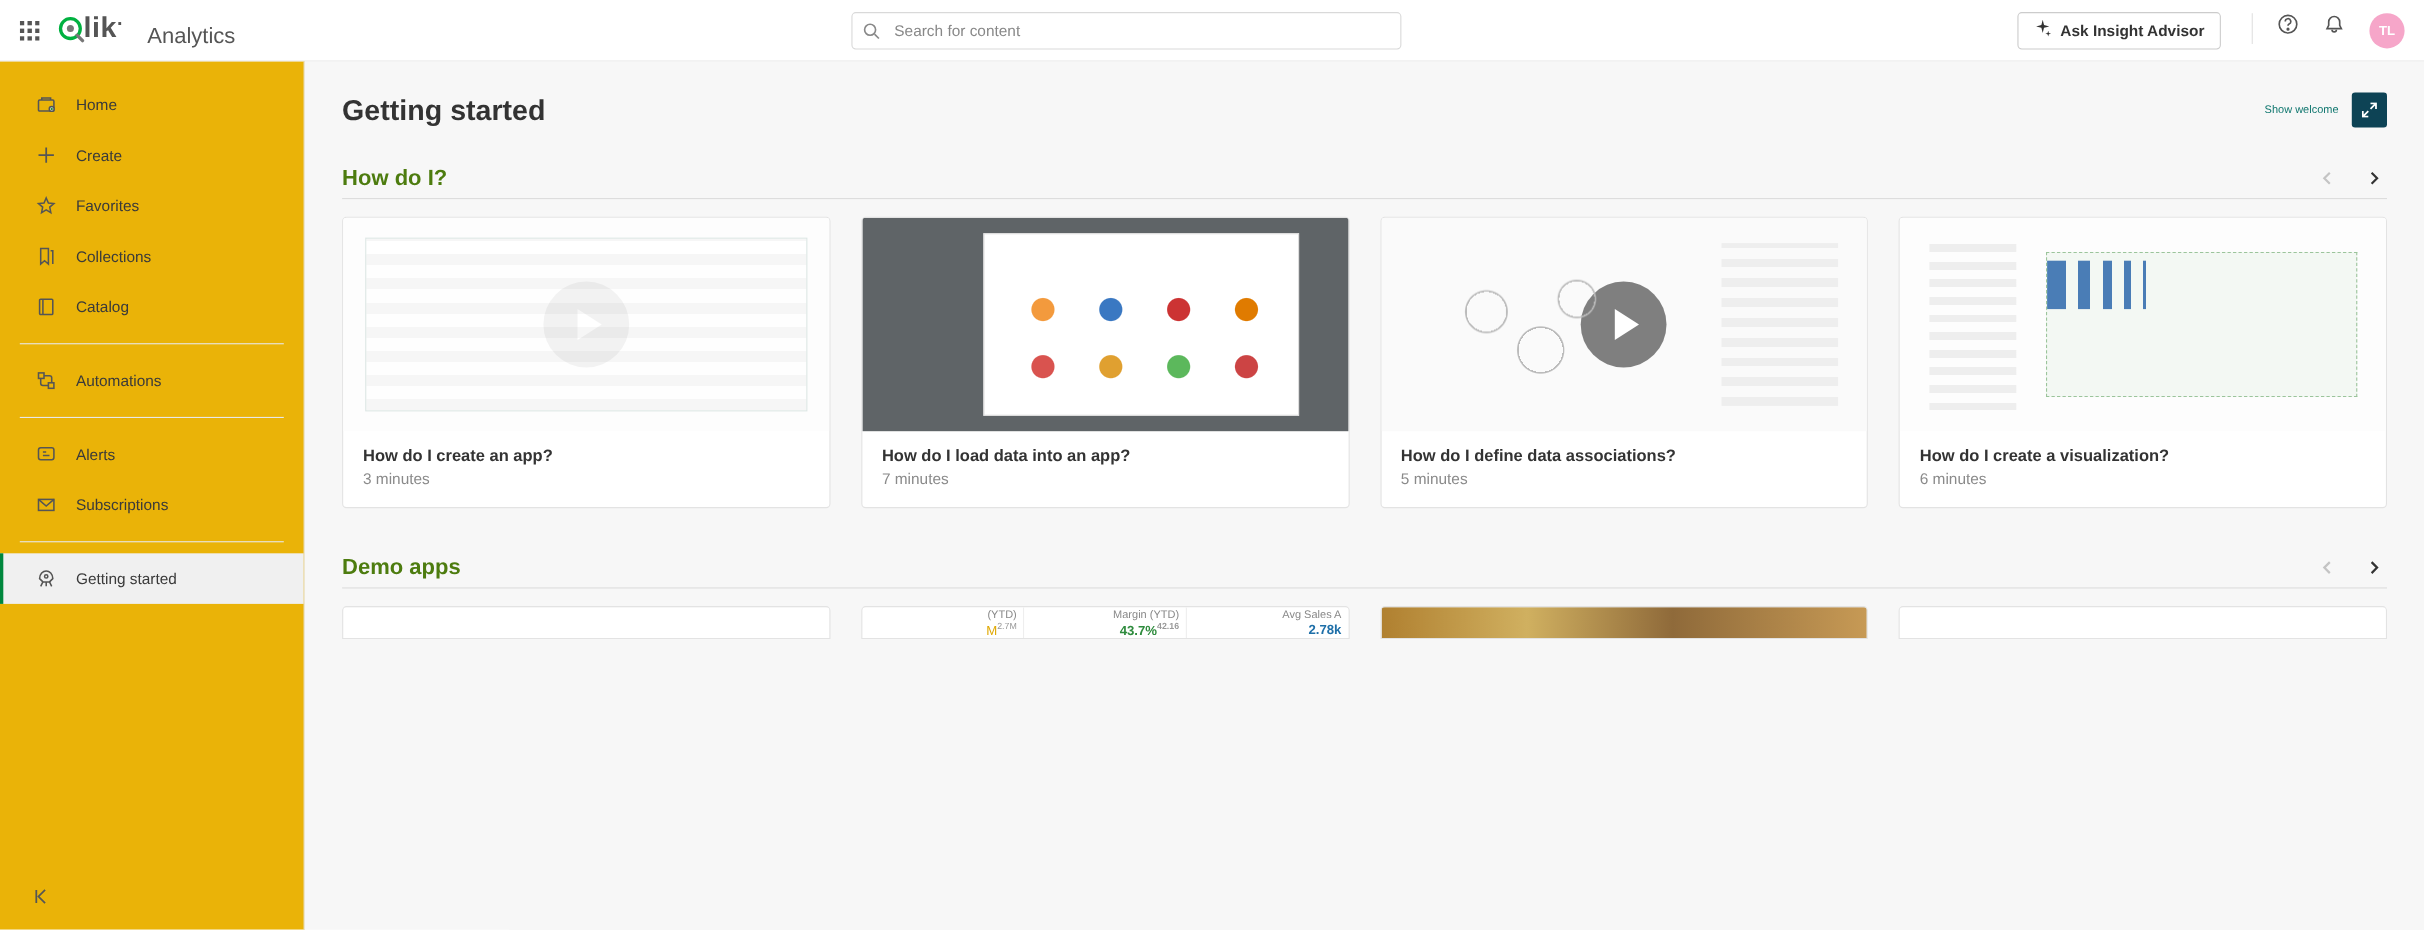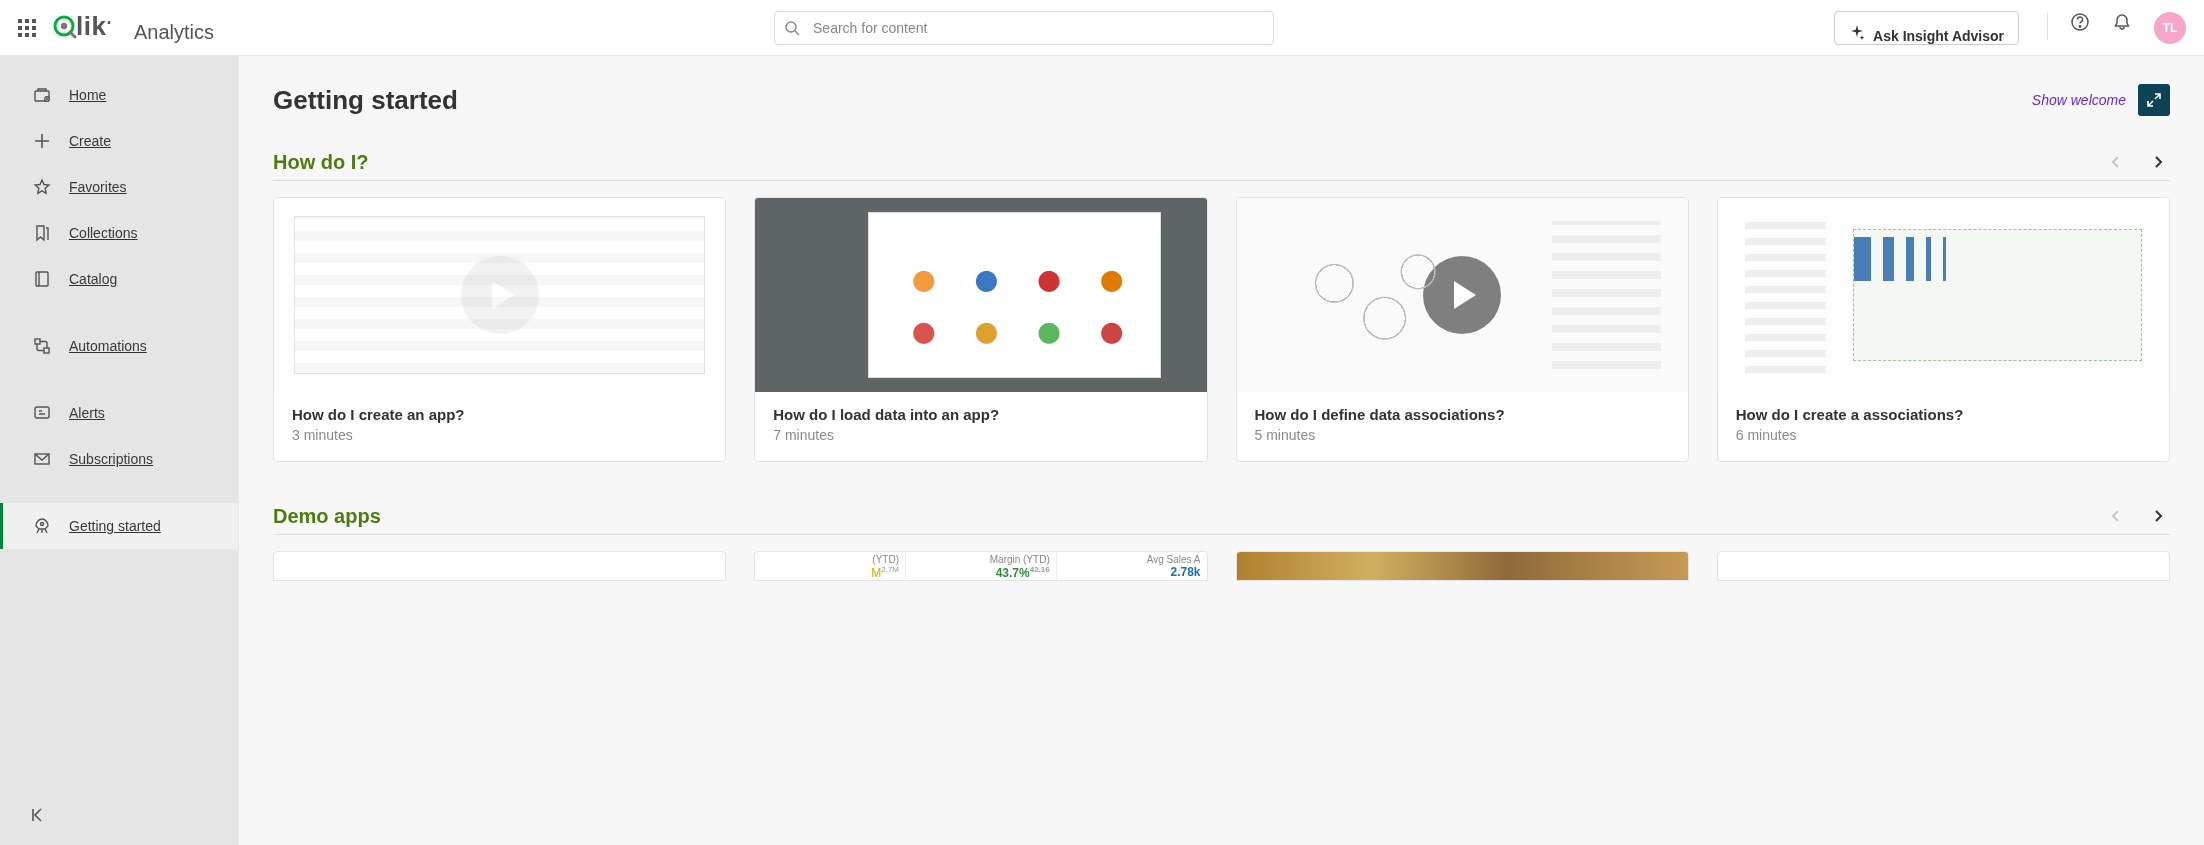--- a/index.html
+++ b/index.html
@@ -71,21 +71,21 @@
   .insight-btn {
     height: 34px;
     border: 1px solid #ccc;
     border-radius: 4px;
     background: #fff;
     padding: 0 14px;
     font-size: 14px;
     font-weight: 600;
     color: #333;
     display: inline-flex;
-    align-items: flex-end;
+    align-items: center;
     gap: 8px;
     cursor: pointer;
   }
   .topbar-right {
     display: flex;
     align-items: flex-start;
     gap: 22px;
     margin-left: 12px;
   }
   .top-icon {
@@ -110,27 +110,26 @@
     cursor: pointer;
   }
 
   
   .body-row {
     position: absolute;
     top: 56px; left: 0; right: 0; bottom: 0;
     display: flex;
   }
   .sidebar {
-    width: 239px;
+    width: 277px;
     border-right: 1px solid #e6e6e6;
     padding: 12px 0 12px 0;
     display: flex;
     flex-direction: column;
-    background: #e5e5e5;
-    text-decoration: underline;
+    background: #eab308;
   }
   .sidebar-section { padding: 4px 0; }
   .sidebar-sep {
     height: 1px;
     background: #e8e8e8;
     margin: 6px 18px;
   }
   .sidebar-item {
     display: flex;
     align-items: center;
@@ -175,23 +174,22 @@
     font-weight: 700;
     color: #333;
   }
   .page-head-right {
     margin-left: auto;
     display: flex;
     align-items: center;
     gap: 12px;
   }
   .show-welcome {
-    color: #6d28d9;
-    font-size: 14px;
-    font-style: italic;
+    color: #0f766e;
+    font-size: 10px;
   }
   .collapse-toggle {
     width: 32px; height: 32px;
     background: #0d4355;
     border-radius: 3px;
     color: #fff;
     display: inline-flex;
     align-items: center;
     justify-content: center;
     cursor: pointer;
@@ -624,21 +622,21 @@
         </div>
       </div>
 
       <div class="video-card">
         <div class="video-thumb thumb-d">
           <div class="play-badge">
               <div class="play-triangle"></div>
             </div>
         </div>
         <div class="video-meta">
-          <div class="video-title">How do I create a associations?</div>
+          <div class="video-title">How do I create a visualization?</div>
           <div class="video-duration">6 minutes</div>
         </div>
       </div>
     </div>
 
     <div class="section-head">
       <h2 class="section-title">Demo apps</h2>
       <div class="section-arrows">
         <span class="arrow-btn disabled">
           <svg width="14" height="14" viewBox="0 0 14 14" fill="none" stroke="currentColor" stroke-width="2">

